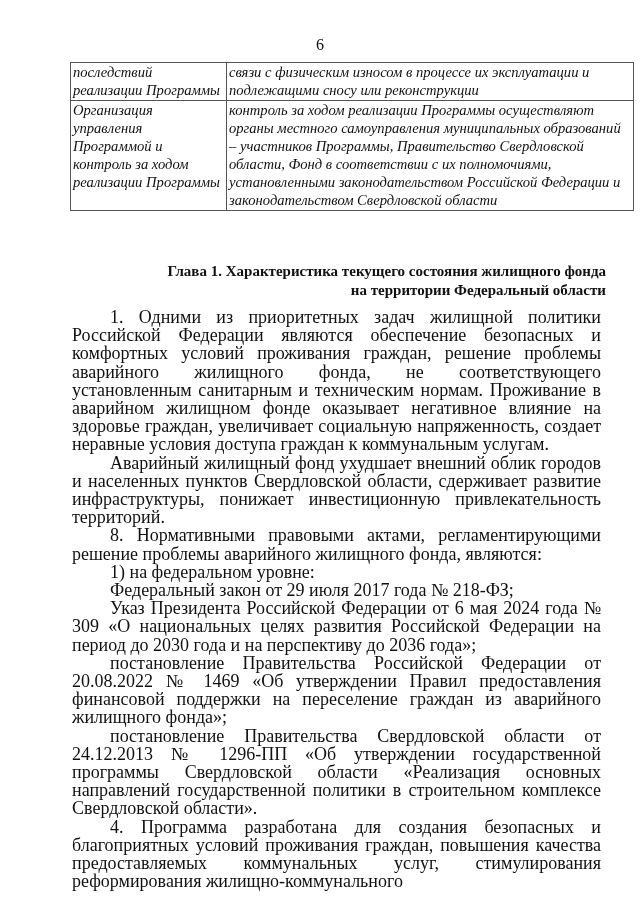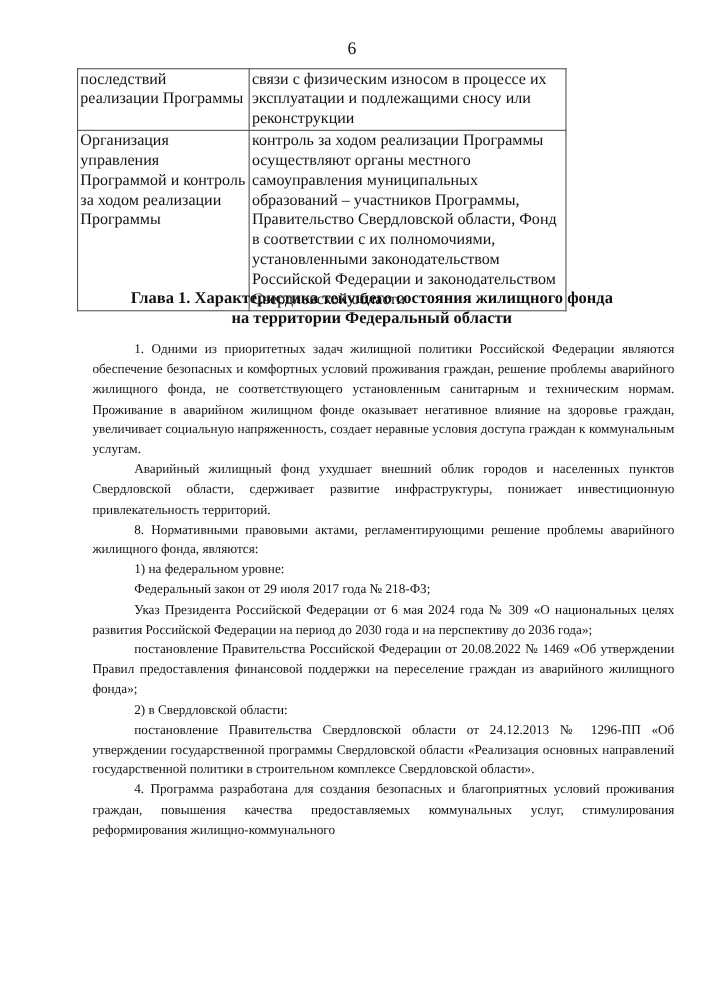--- a/index.html
+++ b/index.html
@@ -6,34 +6,34 @@
     body {
       width: 640px; height: 905px; position: relative; overflow: hidden;
       font-family: "Liberation Serif", "DejaVu Serif", serif;
       color: #111111;
     }
     .page-number {
       position: absolute; top: 36px; left: 0; width: 640px;
       text-align: center; font-size: 16px;
     }
     table.info {
-      position: absolute; top: 62px; left: 70px; width: 445px;
-      border-collapse: collapse; font-size: 14.6px; line-height: 18px;
+      position: absolute; top: 62px; left: 70px; width: 564px;
+      border-collapse: collapse; font-size: 14.6px; line-height: 18px; font-style: italic;
     }
     table.info td {
       border: 1px solid #555555; vertical-align: top; padding: 0 2px 1px 2px;
     }
     table.info td.c1 { width: 151px; }
     .chapter-title {
       position: absolute; top: 262px; left: 70px; width: 536px;
-      text-align: center; font-weight: bold; font-size: 15px; line-height: 18.5px;
+      text-align: right; font-weight: bold; font-size: 15px; line-height: 18.5px;
     }
     .body-text {
-      position: absolute; top: 308px; left: 84px; width: 529px;
-      font-size: 12px; line-height: 18.2px; text-align: justify;
+      position: absolute; top: 308px; left: 72px; width: 529px;
+      font-size: 18px; line-height: 18.2px; text-align: justify;
     }
     .body-text p { margin: 0; text-indent: 38px; }
   </style>
 </head>
 <body>
 
 <div class="page-number">6</div>
 
 <table class="info">
   <tbody>
@@ -54,16 +54,15 @@
 </div>
 
 <div class="body-text">
   <p>1. Одними из приоритетных задач жилищной политики Российской Федерации являются обеспечение безопасных и комфортных условий проживания граждан, решение проблемы аварийного жилищного фонда, не соответствующего установленным санитарным и техническим нормам. Проживание в аварийном жилищном фонде оказывает негативное влияние на здоровье граждан, увеличивает социальную напряженность, создает неравные условия доступа граждан к коммунальным услугам.</p>
   <p>Аварийный жилищный фонд ухудшает внешний облик городов и населенных пунктов Свердловской области, сдерживает развитие инфраструктуры, понижает инвестиционную привлекательность территорий.</p>
   <p>8. Нормативными правовыми актами, регламентирующими решение проблемы аварийного жилищного фонда, являются:</p>
   <p>1) на федеральном уровне:</p>
   <p>Федеральный закон от 29 июля 2017 года № 218-ФЗ;</p>
   <p>Указ Президента Российской Федерации от 6 мая 2024 года № 309 «О национальных целях развития Российской Федерации на период до 2030 года и на перспективу до 2036 года»;</p>
   <p>постановление Правительства Российской Федерации от 20.08.2022 № 1469 «Об утверждении Правил предоставления финансовой поддержки на переселение граждан из аварийного жилищного фонда»;</p>
-  <p>2) в Свердловской области:</p>
   <p>постановление Правительства Свердловской области от 24.12.2013 № 1296-ПП «Об утверждении государственной программы Свердловской области «Реализация основных направлений государственной политики в строительном комплексе Свердловской области».</p>
   <p>4. Программа разработана для создания безопасных и благоприятных условий проживания граждан, повышения качества предоставляемых коммунальных услуг, стимулирования реформирования жилищно-коммунального</p>
 </div>
 
 </body></html>

